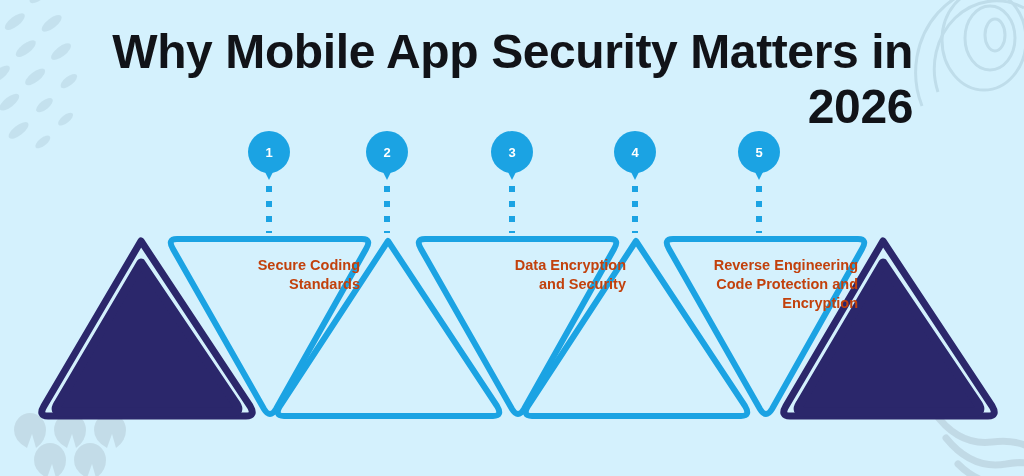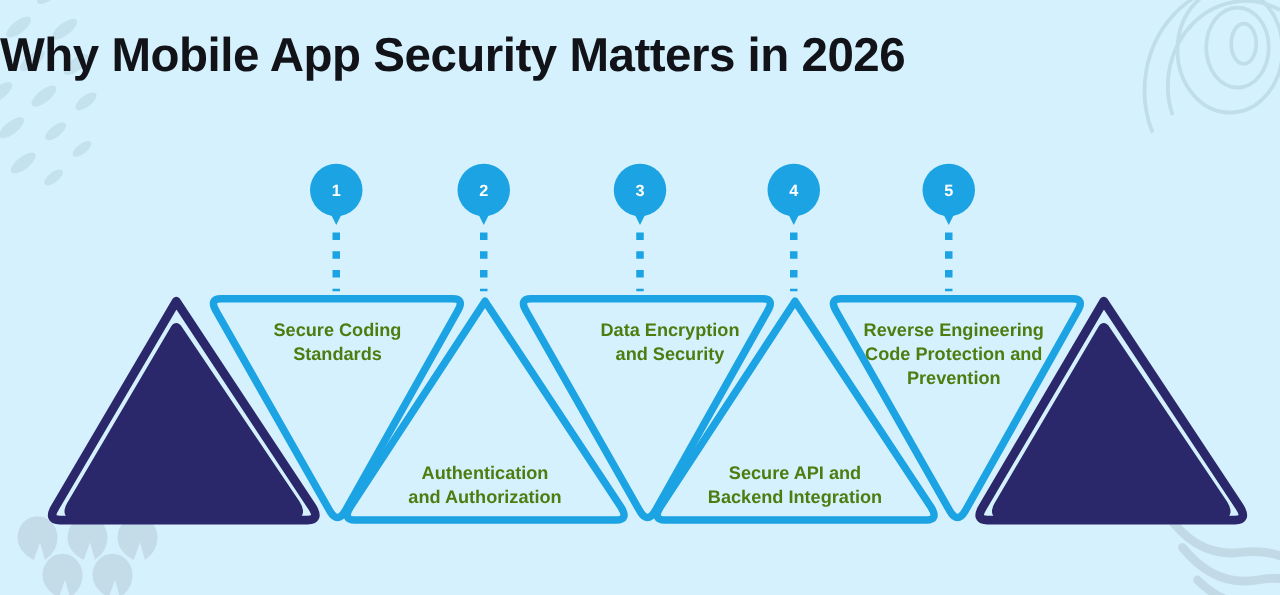--- a/index.html
+++ b/index.html
@@ -15,38 +15,38 @@
   }
   #bg-decor {
     position: absolute; left: 0; top: 0;
     width: 1024px; height: 476px;
     pointer-events: none;
   }
   #page-title {
     position: absolute;
     left: 0; top: 24px;
     width: 913px;
-    text-align: left;
-    font-size: 38px;
+    text-align: right;
+    font-size: 48px;
     font-weight: 800;
     letter-spacing: -0.4px;
     color: #111318;
     font-family: "Liberation Sans", sans-serif;
   }
   #diagram {
     position: absolute; left: 0; top: 0;
     width: 1024px; height: 476px;
   }
   .step-label {
     position: absolute;
-    text-align: center;
+    text-align: right;
     font-size: 14.5px;
     font-weight: 700;
     line-height: 1.32;
-    color: #4d7c0f;
+    color: #c2410c;
     font-family: "Liberation Sans", sans-serif;
   }
   .badge-num {
     font-size: 13px;
     font-weight: 700;
     fill: #ffffff;
     font-family: "Liberation Sans", sans-serif;
   }
 </style>
 </head>
@@ -164,34 +164,26 @@
       <circle cx="759" cy="152" r="21" fill="#1ba3e3"></circle>
       <text class="badge-num" x="759" y="157" text-anchor="middle">5</text>
     </g>
   </svg>
 
   <div class="step-label" style="left:180px; top:256px; width:180px;">
     <div>Secure Coding</div>
     <div>Standards</div>
   </div>
 
-  <div class="step-label" style="left:293px; top:370px; width:190px;">
-    <div>Authentication</div>
-    <div>and Authorization</div>
-  </div>
 
   <div class="step-label" style="left:446px; top:256px; width:180px;">
     <div>Data Encryption</div>
     <div>and Security</div>
   </div>
 
-  <div class="step-label" style="left:541px; top:370px; width:190px;">
-    <div>Secure API and</div>
-    <div>Backend Integration</div>
-  </div>
 
   <div class="step-label" style="left:668px; top:256px; width:190px;">
     <div>Reverse Engineering</div>
     <div>Code Protection and</div>
-    <div>Prevention</div>
+    <div>Encryption</div>
   </div>
 
 </div>
 
 </body></html>

